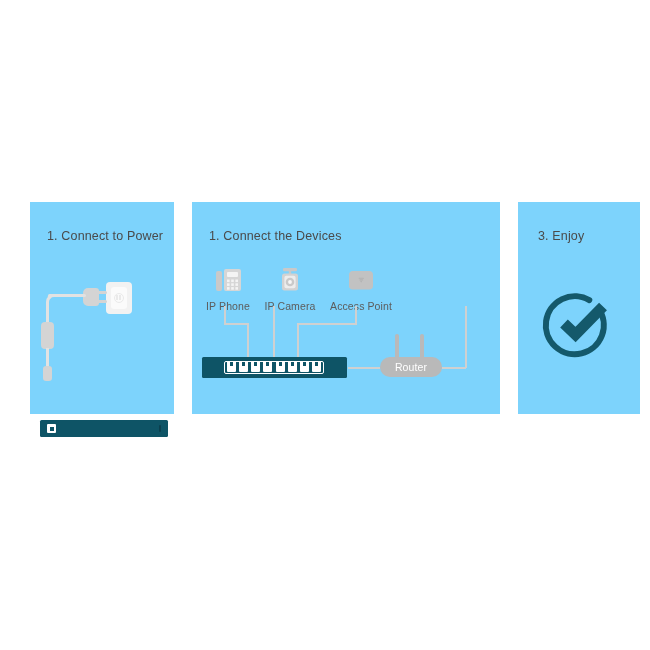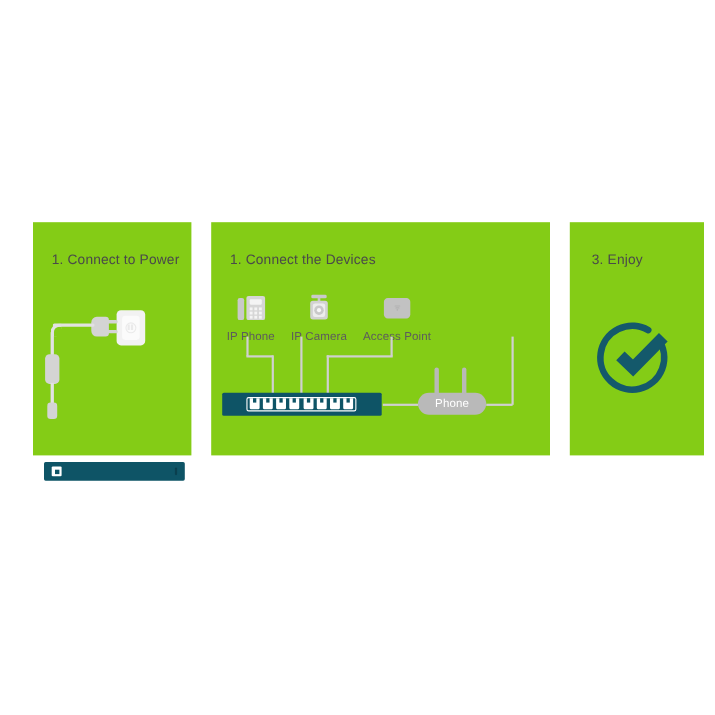--- a/index.html
+++ b/index.html
@@ -16,21 +16,21 @@
     background: #ffffff;
   }
   .panels {
     position: absolute;
     left: 0; top: 202px;
     width: 650px; height: 212px;
     display: flex;
     align-items: stretch;
   }
   .panel {
-    background: #84cc16;
+    background: #7dd3fc;
     position: relative;
     height: 212px;
   }
   .panel-power     { width: 144px; margin-left: 30px; }
   .panel-devices   { width: 308px; margin-left: 18px; }
   .panel-enjoy     { width: 122px; margin-left: 18px; }
 
   .panel-title {
     position: absolute;
     top: 27px;
@@ -344,21 +344,21 @@
         <div class="wire" style="left:105px; top:121px; width:60px; height:1.6px;"></div>
         <div class="wire" style="left:105px; top:121px; width:1.6px; height:35px;"></div>
 
         <div class="wire" style="left:156px; top:165px; width:32px; height:1.6px;"></div>
 
         <div class="wire" style="left:250px; top:165px; width:24px; height:1.6px;"></div>
         <div class="wire" style="left:273px; top:104px; width:1.6px; height:62px;"></div>
 
         <div class="ant a1"></div>
         <div class="ant a2"></div>
-        <div class="router-pill">Phone</div>
+        <div class="router-pill">Router</div>
 
         <div class="switch-2">
           <div class="ports-box">
             <div class="port"></div>
             <div class="port"></div>
             <div class="port"></div>
             <div class="port"></div>
             <div class="port"></div>
             <div class="port"></div>
             <div class="port"></div>

